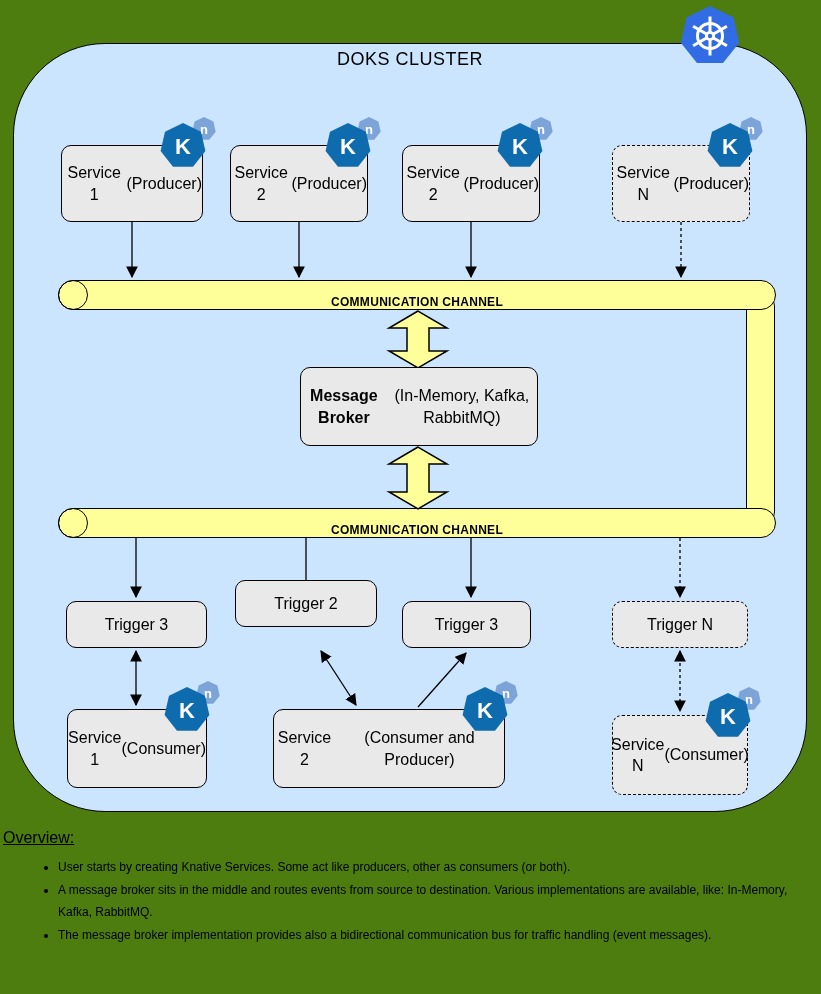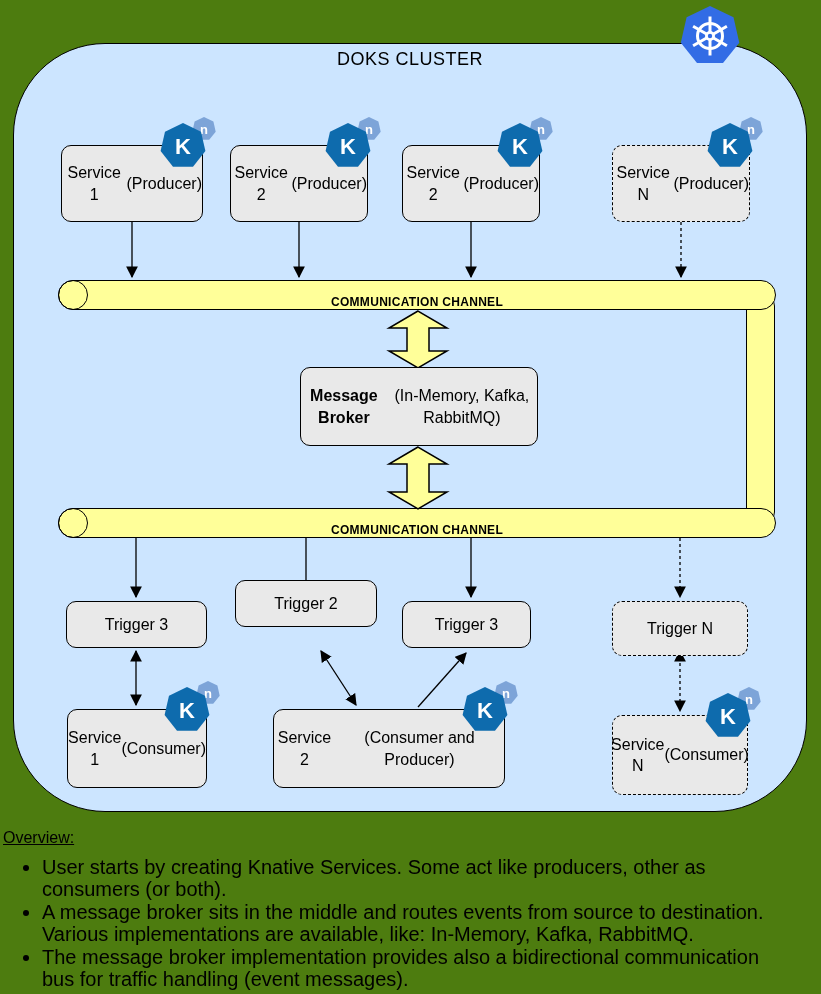--- a/index.html
+++ b/index.html
@@ -19,21 +19,21 @@
        border-radius:50%;box-sizing:border-box;background:transparent;}
   .chlabel{position:absolute;left:58px;width:718px;height:44px;display:flex;align-items:center;
            justify-content:center;font-size:12px;font-weight:bold;letter-spacing:.3px;}
   #vbar{left:746px;top:294px;width:29px;height:230px;background:#ffff99;border:1.5px solid #000;
         border-radius:0 12px 12px 0;box-sizing:border-box;}
   svg.layer{position:absolute;left:0;top:0;pointer-events:none;}
   .badge{position:absolute;width:62px;height:56px;}
   #overview-heading{left:3px;top:829px;font-size:16px;text-decoration:underline;text-align:right;}
   #overview-list{left:0;top:856px;width:800px;}
   #overview-list ul{margin:0;padding:0 0 0 42px;}
-  #overview-list li{font-size:20px;line-height:22px;margin:0 0 1px 0;max-width:752px;}
+  #overview-list li{font-size:12px;line-height:22px;margin:0 0 1px 16px;max-width:752px;}
 </style>
 </head>
 <body>
 
 <div id="page">
 
   <svg width="0" height="0" style="position:absolute">
     <defs>
       <g id="knbadge">
         <polygon points="57.4,6.5 59.7,16.7 53.2,24.8 42.8,24.8 36.3,16.7 38.6,6.5 48,2" fill="#7da4d8"></polygon>
@@ -109,21 +109,21 @@
 
   <div class="box" style="left:66px;top:601px;width:141px;height:47px">
     <div>Trigger 3</div>
   </div>
   <div class="box" style="left:235px;top:580px;width:142px;height:47px">
     <div>Trigger 2</div>
   </div>
   <div class="box" style="left:402px;top:601px;width:129px;height:47px">
     <div>Trigger 3</div>
   </div>
-  <div class="box dashedbox" style="left:612px;top:601px;width:136px;height:55px">
+  <div class="box dashedbox" style="left:612px;top:601px;width:136px;height:47px">
     <div>Trigger N</div>
   </div>
 
   <div class="box" style="left:67px;top:709px;width:140px;height:79px">
     <div>Service 1</div>
     <div>(Consumer)</div>
   </div>
   <div class="box" style="left:273px;top:709px;width:232px;height:79px">
     <div>Service 2</div>
     <div>(Consumer and Producer)</div>

